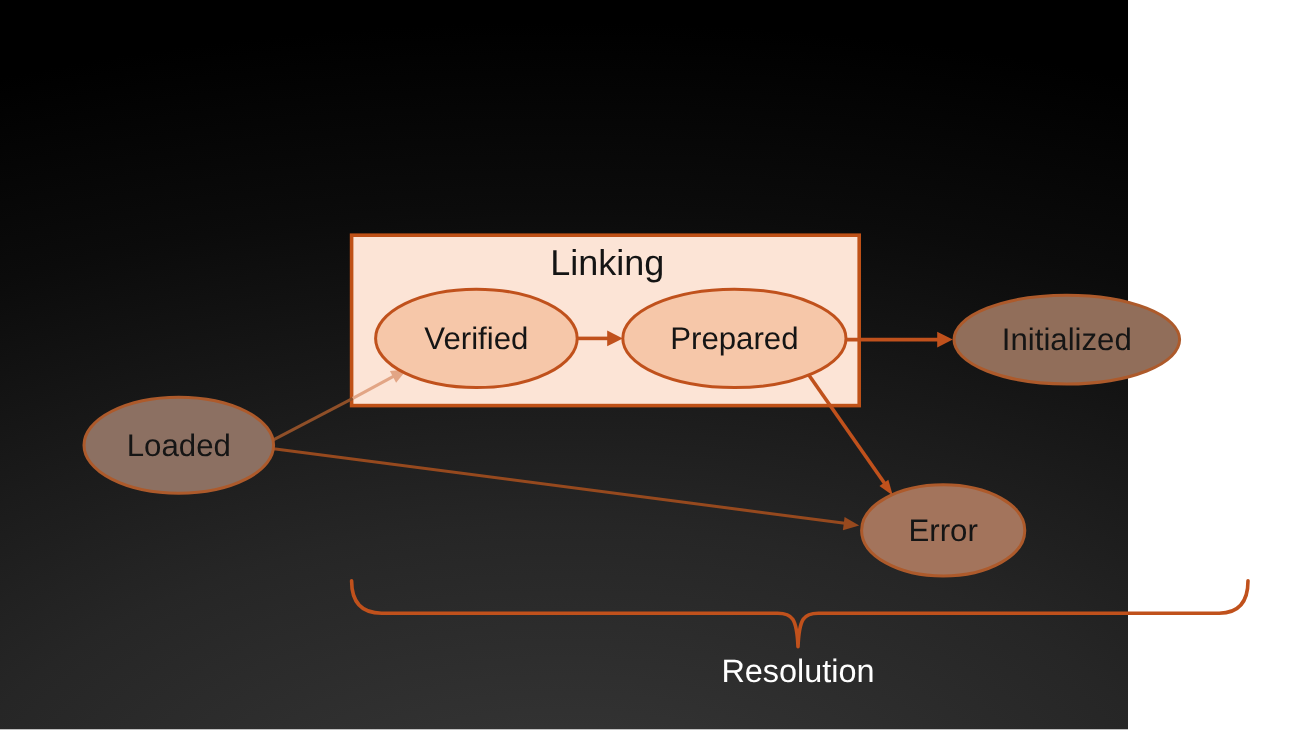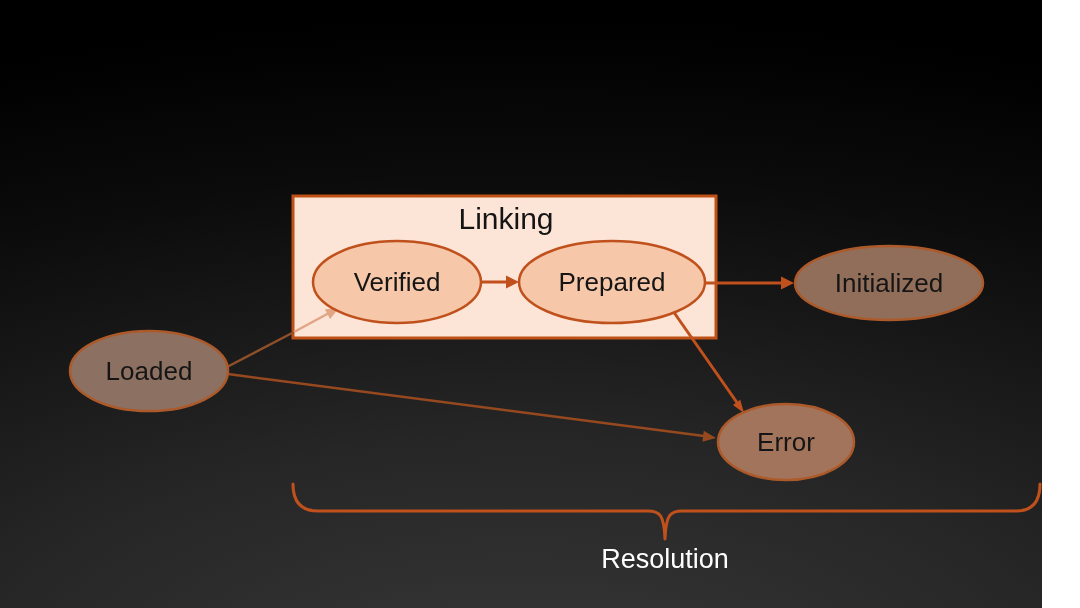--- a/index.html
+++ b/index.html
@@ -1,21 +1,21 @@
 <!DOCTYPE html>
 <html><head>
 <meta charset="utf-8">
 <style>
   html,body{margin:0;padding:0;}
   body{
     width:1080px;height:608px;overflow:hidden;
     font-family:"Liberation Sans",sans-serif;
   }
   .slide{
-    position:relative;width:1042px;height:608px;
+    position:relative;width:940px;height:608px;
     background:radial-gradient(140% 115% at 50% 118%, #3a3a3a 0%, #262626 40%, #0b0b0b 78%, #000 100%);
   }
   svg{position:absolute;left:0;top:0;}
   text{font-family:"Liberation Sans",sans-serif;}
   .box-title{font-size:30px;fill:#141414;}
   .node-label{font-size:26px;fill:#151515;}
   .caption{font-size:27px;fill:#ffffff;}
   .edge-line{fill:none;stroke-linecap:butt;}
 </style>
 </head>

